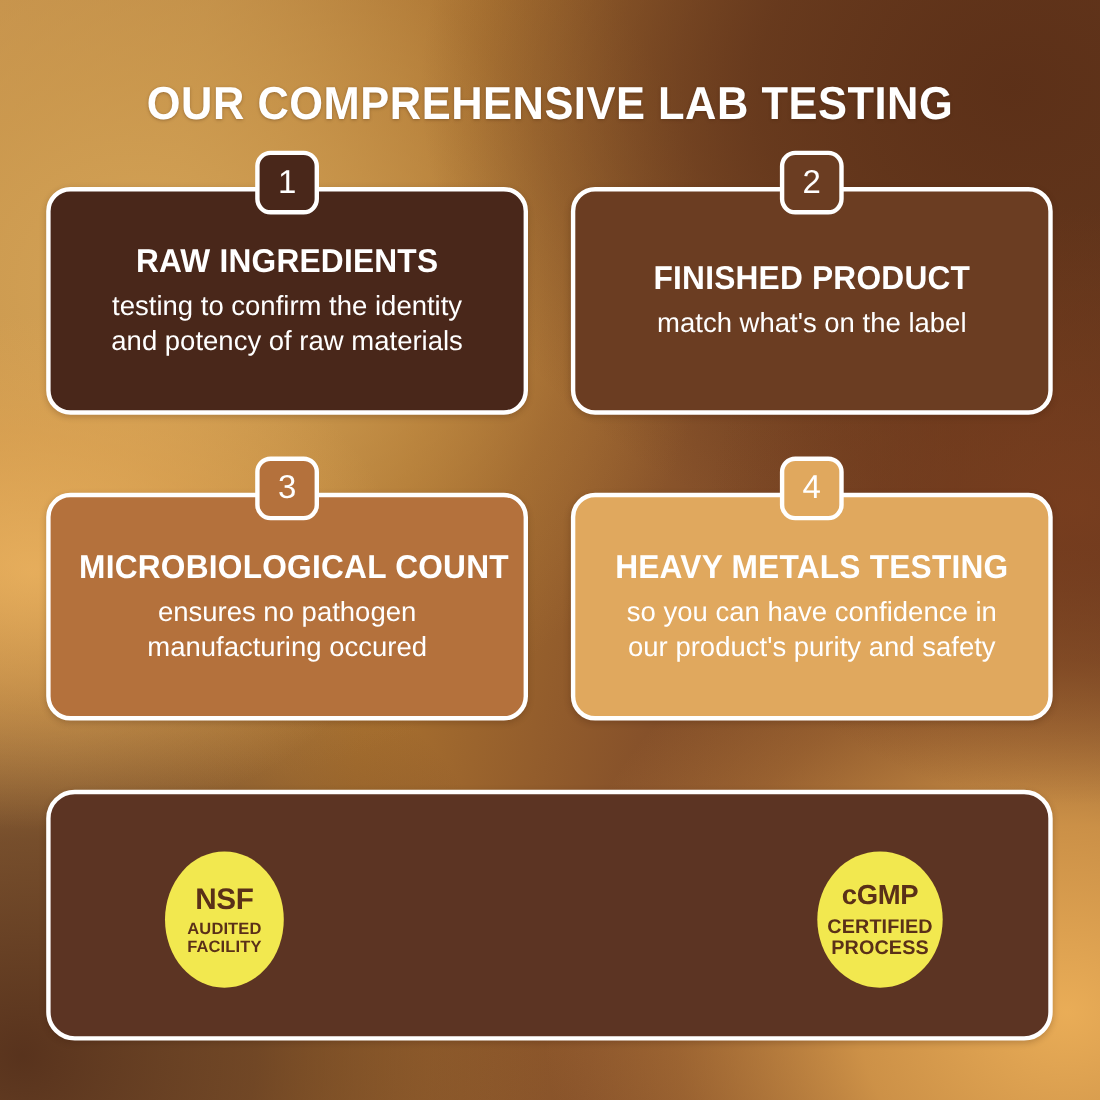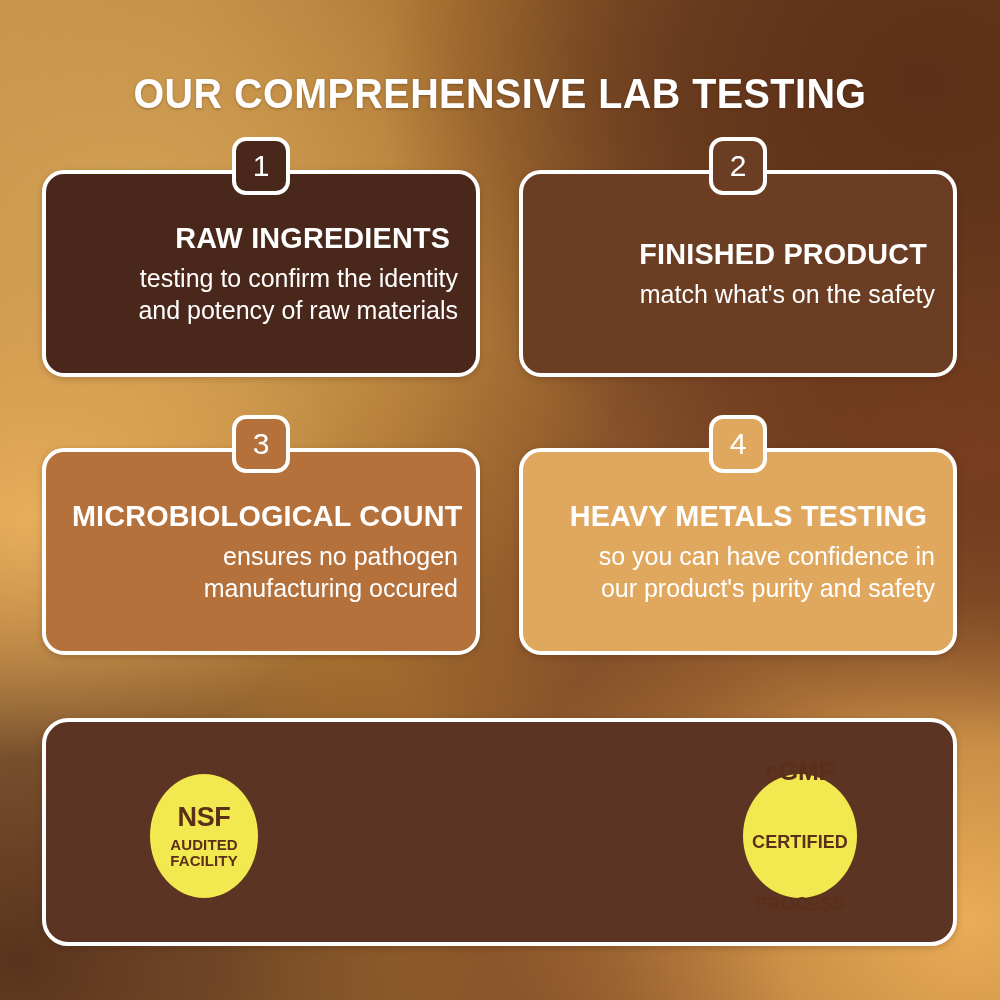--- a/index.html
+++ b/index.html
@@ -123,21 +123,20 @@
     border-radius: 26px;
   }
 
   .card-inner {
     position: absolute;
     left: 0; right: 0;
     top: 50%;
     transform: translateY(-50%);
     padding: 0 18px;
     box-sizing: border-box;
-    text-align: right;
   }
 
   .card-heading {
     font-size: 30px;
     font-weight: bold;
     letter-spacing: 0.2px;
     line-height: 1.12;
     transform: scaleX(0.96);
     margin: 0 0 9px 0;
     white-space: nowrap;
@@ -208,21 +207,21 @@
     background: #f2e84f;
     color: #5a3018;
     display: flex;
     flex-direction: column;
     align-items: center;
     justify-content: center;
     text-align: center;
     line-height: 1.06;
   }
   .seal-nsf  { left: 104px; top: 52px; }
-  .seal-cgmp { right: 96px; top: 52px; width: 114px; gap: 43px; }
+  .seal-cgmp { right: 96px; top: 52px; width: 114px; }
   .seal-main {
     font-size: 27px;
     font-weight: bold;
     letter-spacing: -0.3px;
     margin-bottom: 5px;
     text-align: center;
   }
   .seal-cgmp .seal-main { font-size: 25px; }
   .seal-sub {
     font-size: 15px;
@@ -255,21 +254,21 @@
         <span>and potency of raw materials</span>
       </p>
     </div>
   </div>
 
   <div class="card card-2">
     <div class="num-badge">2</div>
     <div class="card-inner">
       <p class="card-heading">FINISHED PRODUCT</p>
       <p class="card-body">
-        <span>match what's on the safety</span>
+        <span>match what's on the label</span>
       </p>
     </div>
   </div>
 
   <div class="card card-3">
     <div class="num-badge">3</div>
     <div class="card-inner">
       <p class="card-heading">MICROBIOLOGICAL COUNT</p>
       <p class="card-body">
         <span>ensures no pathogen</span>

